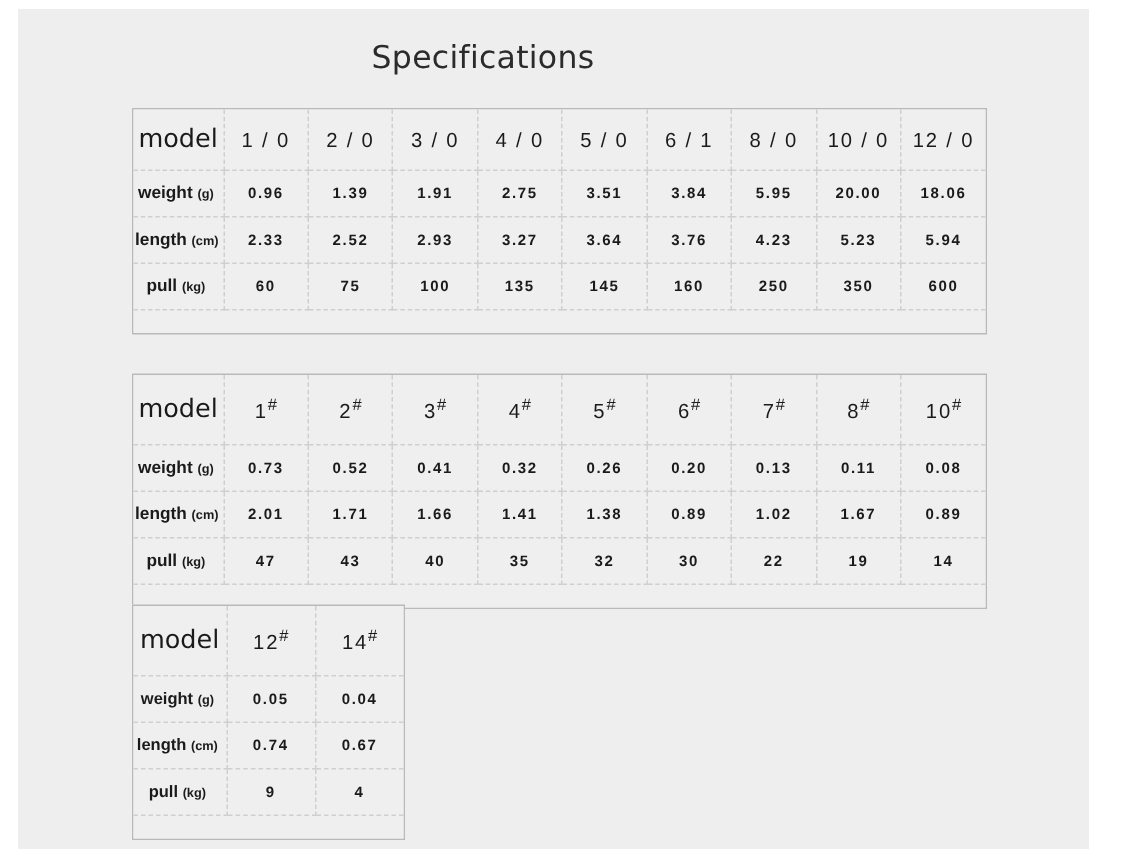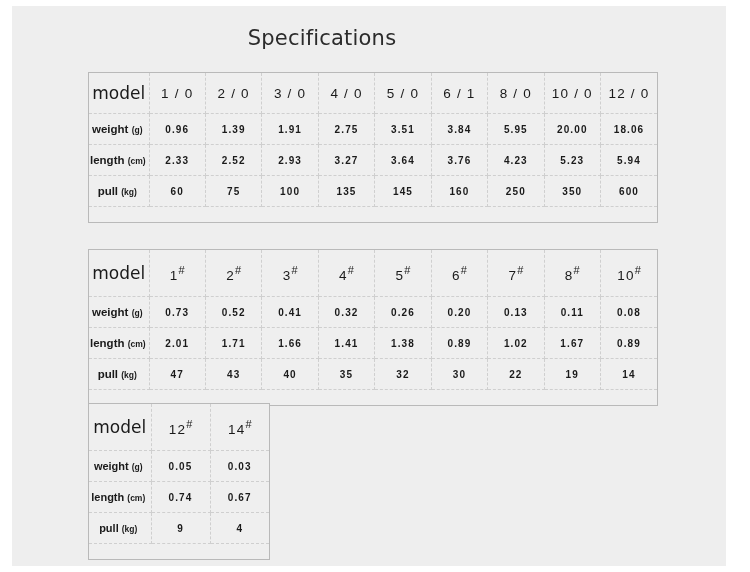--- a/index.html
+++ b/index.html
@@ -297,21 +297,21 @@
         </colgroup>
       <tbody>
           <tr class="hdr-row">
             <td class="hdr-model">model</td>
             <td class="hdr-cell">12<span class="hash">#</span></td>
             <td class="hdr-cell">14<span class="hash">#</span></td>
           </tr>
           <tr class="data-row">
             <td class="lbl">weight <span class="unit">(g)</span></td>
             <td class="val">0.05</td>
-            <td class="val">0.03</td>
+            <td class="val">0.04</td>
           </tr>
           <tr class="data-row">
             <td class="lbl">length <span class="unit">(cm)</span></td>
             <td class="val">0.74</td>
             <td class="val">0.67</td>
           </tr>
           <tr class="data-row">
             <td class="lbl">pull <span class="unit">(kg)</span></td>
             <td class="val">9</td>
             <td class="val">4</td>

